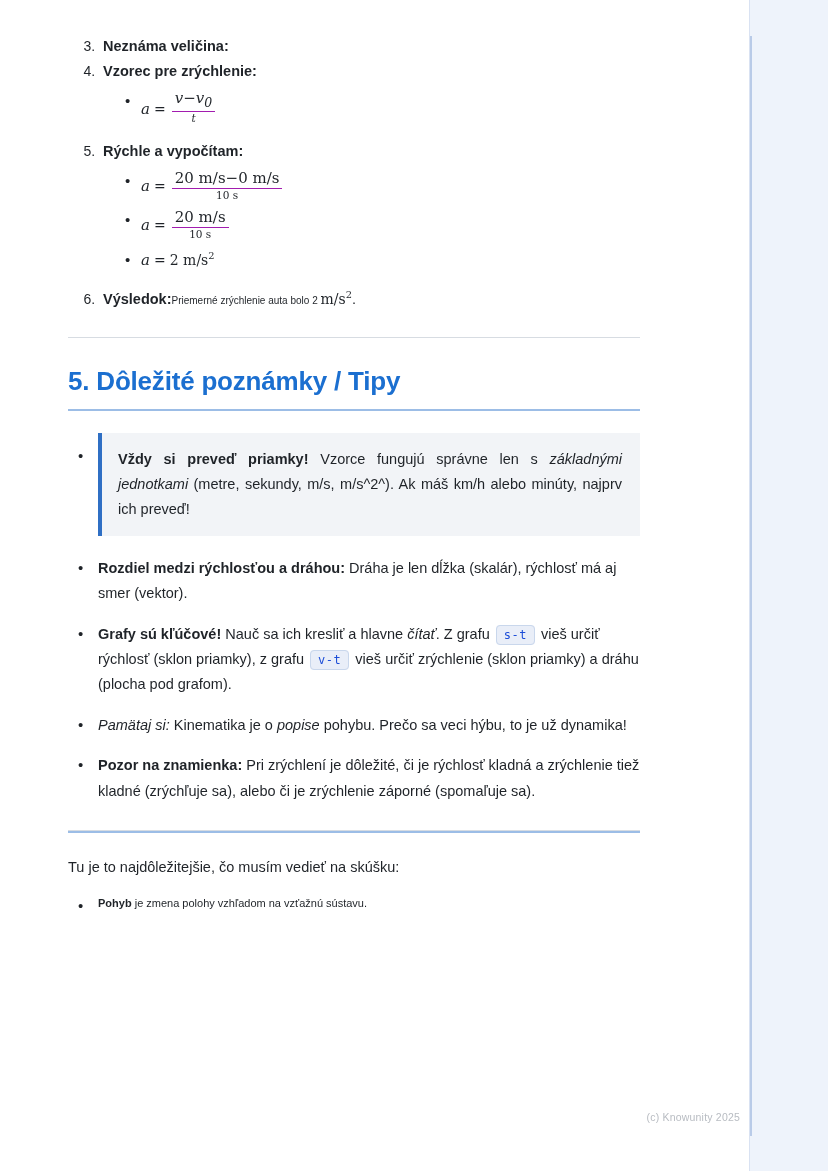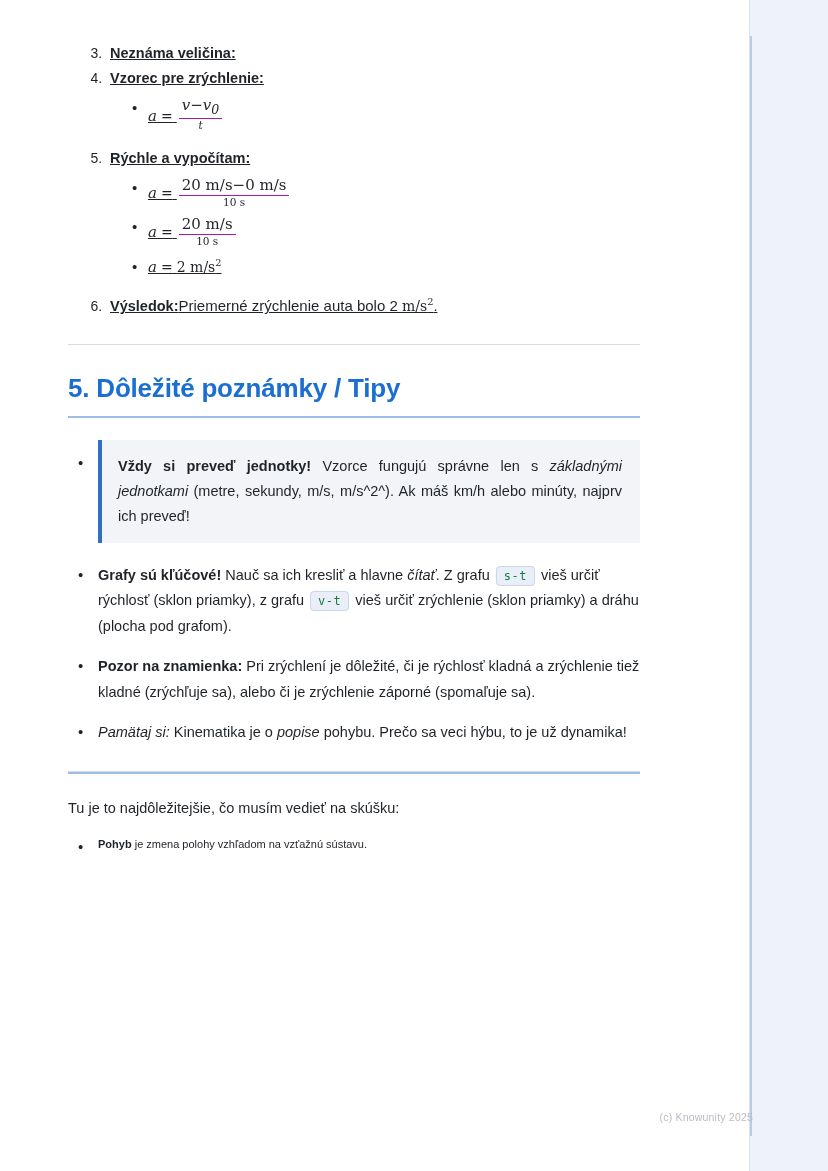--- a/index.html
+++ b/index.html
@@ -50,24 +50,23 @@
 
   .content {
     position: absolute;
     left: 68px;
     top: 26px;
     width: 572px;
   }
 
   
   ol.steps {
-    margin: 16px;
+    margin: 9px;
     padding-left: 22px;
     list-style-type: decimal;
-    text-decoration: underline;
   }
   ol.steps > li {
     font-size: 14.5px;
     line-height: 1.6;
     margin-bottom: 2px;
     padding-left: 4px;
   }
   ol.steps > li::marker {
     color: #1f2328;
     font-size: 14px;
@@ -132,21 +131,21 @@
   }
   .frac .num.ital, .frac .den.ital { font-style: italic; }
   sup.exp {
     font-size: 0.68em;
     vertical-align: super;
     font-family: "DejaVu Serif", "Liberation Serif", serif;
     font-style: normal;
   }
 
   .result-line {
-    font-size: 15px;
+    font-size: 10px;
     line-height: 1.6;
   }
 
   hr.rule {
     border: none;
     border-top: 1px solid #d7dce2;
     margin: 26px 0 0 0;
     width: 572px;
   }
 
@@ -202,21 +201,21 @@
     top: 10px;
   }
   b, strong { font-weight: bold; }
   i, em { font-style: italic; }
 
   code.inline {
     font-family: "DejaVu Sans Mono", "Liberation Mono", monospace;
     background: #e9eef8;
     border: 1px solid #c9d7ec;
     border-radius: 4px;
-    color: #15803d;
+    color: #1d4ed8;
     font-size: 12px;
     padding: 2px 7px;
     margin: 0 2px;
     letter-spacing: 0.5px;
   }
 
   p.intro {
     font-size: 14.5px;
     line-height: 1.7;
     margin: 0 0 14px 0;
@@ -236,21 +235,21 @@
   ul.summary > li::before {
     content: "\2022";
     position: absolute;
     left: 10px;
     top: -1px;
     font-size: 15px;
   }
 
   .footer-note {
     position: absolute;
-    right: 75px;
+    right: 88px;
     bottom: 48px;
     font-size: 10.5px;
     color: #b8bcc2;
     letter-spacing: 0.2px;
   }
 </style>
 </head>
 <body>
 
 <div class="page">
@@ -316,36 +315,39 @@
     </ol>
 
     <hr class="rule">
 
     <h2 class="section">5. Dôležité poznámky / Tipy</h2>
     <div class="h2-underline"></div>
 
     <ul class="tips">
       <li class="callout-li">
         <div class="callout">
-          <b>Vždy si preveď jednotky!</b><span> Vzorce fungujú správne len s </span><i>základnými jednotkami</i><span> (metre, sekundy, m/s, m/s^2^). Ak máš km/h alebo minúty, najprv ich preveď!</span>
+          <b>Vždy si preveď priamky!</b><span> Vzorce fungujú správne len s </span><i>základnými jednotkami</i><span> (metre, sekundy, m/s, m/s^2^). Ak máš km/h alebo minúty, najprv ich preveď!</span>
         </div>
       </li>
 
+      <li>
+        <b>Rozdiel medzi rýchlosťou a dráhou:</b><span> Dráha je len dĺžka (skalár), rýchlosť má aj smer (vektor).</span>
+      </li>
 
       <li>
         <b>Grafy sú kľúčové!</b><span> Nauč sa ich kresliť a hlavne </span><i>čítať</i><span>. Z grafu </span><code class="inline">s-t</code><span> vieš určiť rýchlosť (sklon priamky), z grafu </span><code class="inline">v-t</code><span> vieš určiť zrýchlenie (sklon priamky) a dráhu (plocha pod grafom).</span>
       </li>
 
       <li>
+        <i>Pamätaj si:</i><span> Kinematika je o </span><i>popise</i><span> pohybu. Prečo sa veci hýbu, to je už dynamika!</span>
+      </li>
+
+      <li>
         <b>Pozor na znamienka:</b><span> Pri zrýchlení je dôležité, či je rýchlosť kladná a zrýchlenie tiež kladné (zrýchľuje sa), alebo či je zrýchlenie záporné (spomaľuje sa).</span>
       </li>
-
-      <li>
-        <i>Pamätaj si:</i><span> Kinematika je o </span><i>popise</i><span> pohybu. Prečo sa veci hýbu, to je už dynamika!</span>
-      </li>
     </ul>
 
     <hr class="rule">
 
     <div class="h2-underline"></div>
 
     <p class="intro">Tu je to najdôležitejšie, čo musím vedieť na skúšku:</p>
 
     <ul class="summary">
       <li>

